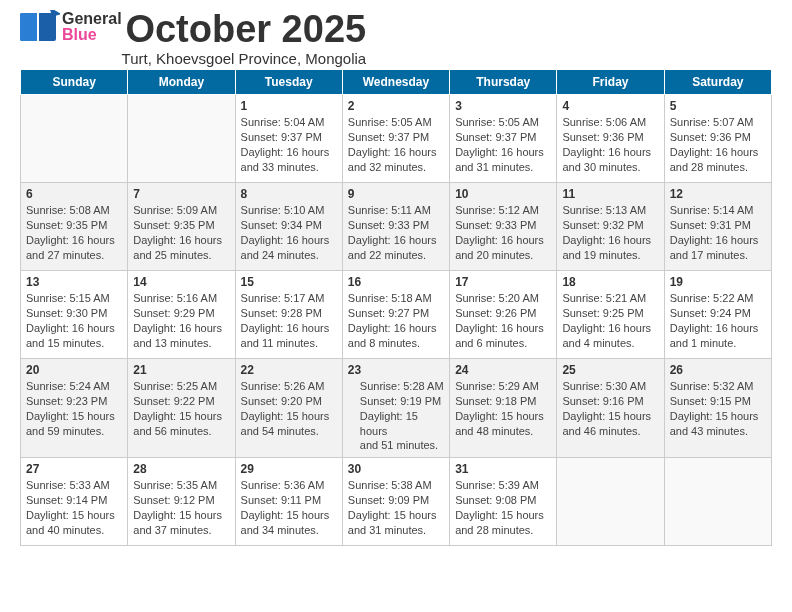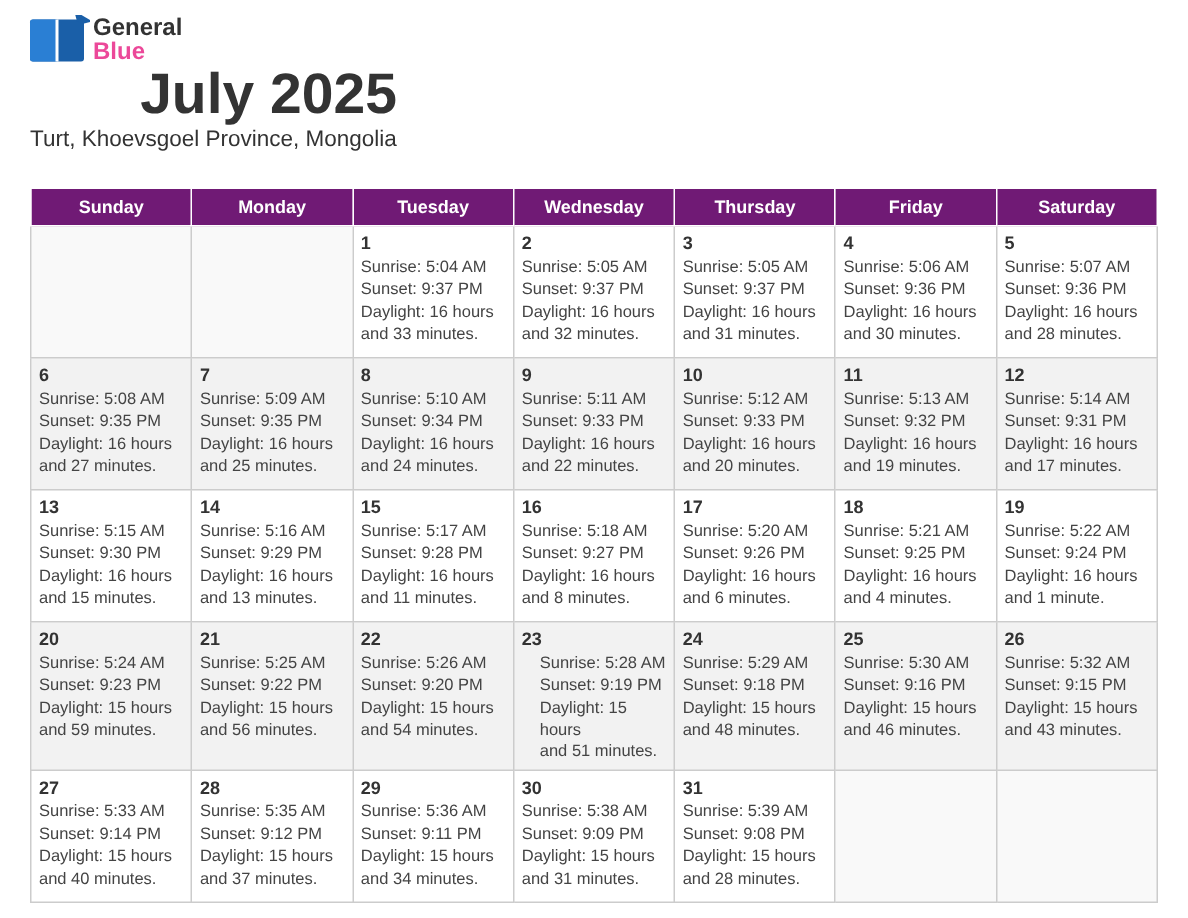--- a/index.html
+++ b/index.html
@@ -1,30 +1,30 @@
 <!DOCTYPE html>
 <html><head>
   <meta charset="utf-8">
   <style>
     * { box-sizing: border-box; margin: 0; padding: 0; }
     body { font-family: Arial, sans-serif; background: #fff; width: 792px; height: 612px; overflow: hidden; }
     
     .container { width: 792px; padding: 10px 20px; }
     
-    .header { display: flex; justify-content: flex-start; align-items: flex-start; margin-bottom: 24px; flex-direction: column; }
+    .header { display: flex; justify-content: flex-start; align-items: flex-start; margin-bottom: 2px; }
     
     .logo { display: flex; align-items: center; }
     
     .title-section { text-align: right; }
     .month-year { font-size: 38px; font-weight: bold; color: #333; line-height: 1; }
     .location { font-size: 15px; color: #333; margin-top: 2px; }
     
     table { width: 100%; border-collapse: collapse; table-layout: fixed; }
     
-    .day-header { background: #701a75; color: white; text-align: center; padding: 5px 4px; font-size: 12px; font-weight: bold; border: 1px solid #fff; }
+    .day-header { background: #0369a1; color: white; text-align: center; padding: 5px 4px; font-size: 12px; font-weight: bold; border: 1px solid #fff; }
     
     td { border: 1px solid #ccc; vertical-align: top; padding: 4px 5px; font-size: 10px; color: #333; height: 88px; }
     
     td.empty { background: #f9f9f9; }
     td.filled { background: #fff; }
     
     .day-num { font-size: 12px; font-weight: bold; color: #333; margin-bottom: 2px; }
     .cell-text { font-size: 11px; line-height: 1.35; color: #444; }
     
     .row-alt td.filled { background: #f2f2f2; }
@@ -48,21 +48,21 @@
         </div>
         <div>
           <div style="font-size:16px; font-weight:bold; line-height:1;">
             <span style="color:#333;">General</span><br>
             <span style="color:#ec4899;">Blue</span>
           </div>
         </div>
       </div>
     </div>
     <div class="title-section">
-      <div class="month-year">July 2025</div>
+      <div class="month-year">October 2025</div>
       <div class="location">Turt, Khoevsgoel Province, Mongolia</div>
     </div>
   </div>
 
   <table>
     <thead>
       <tr>
       <th class="day-header">Sunday</th>
           <th class="day-header">Monday</th>
           <th class="day-header">Tuesday</th>

